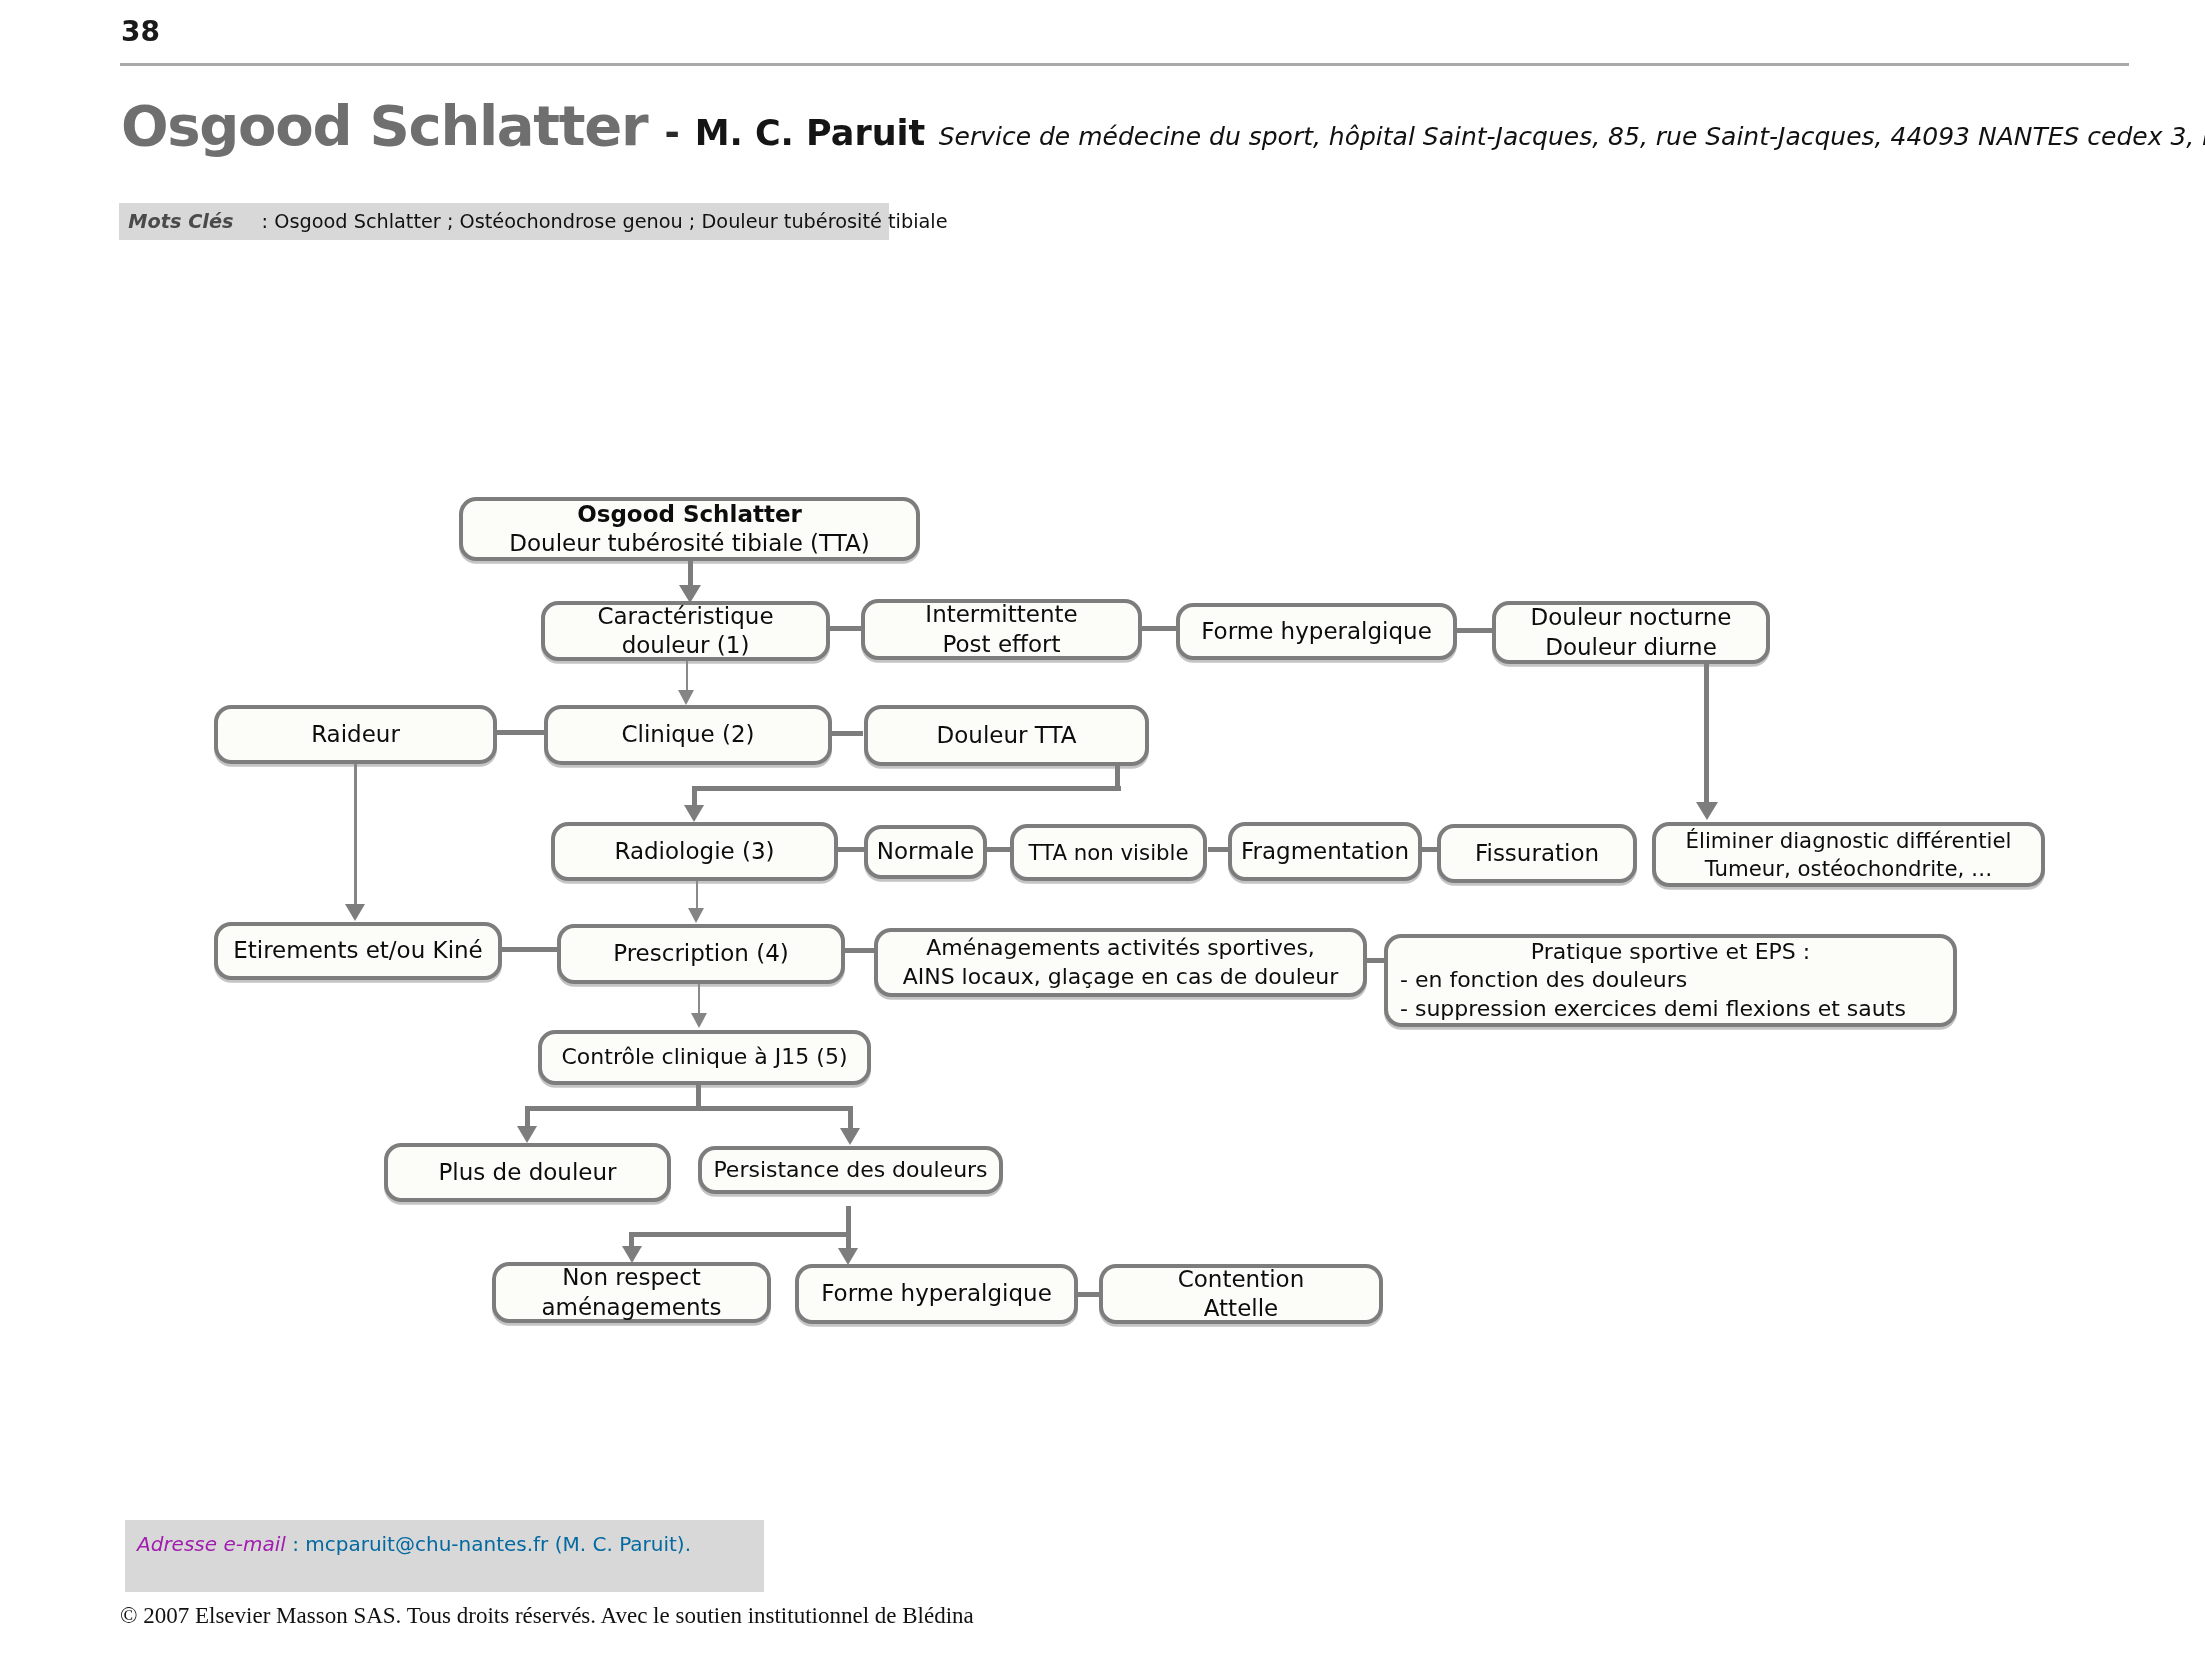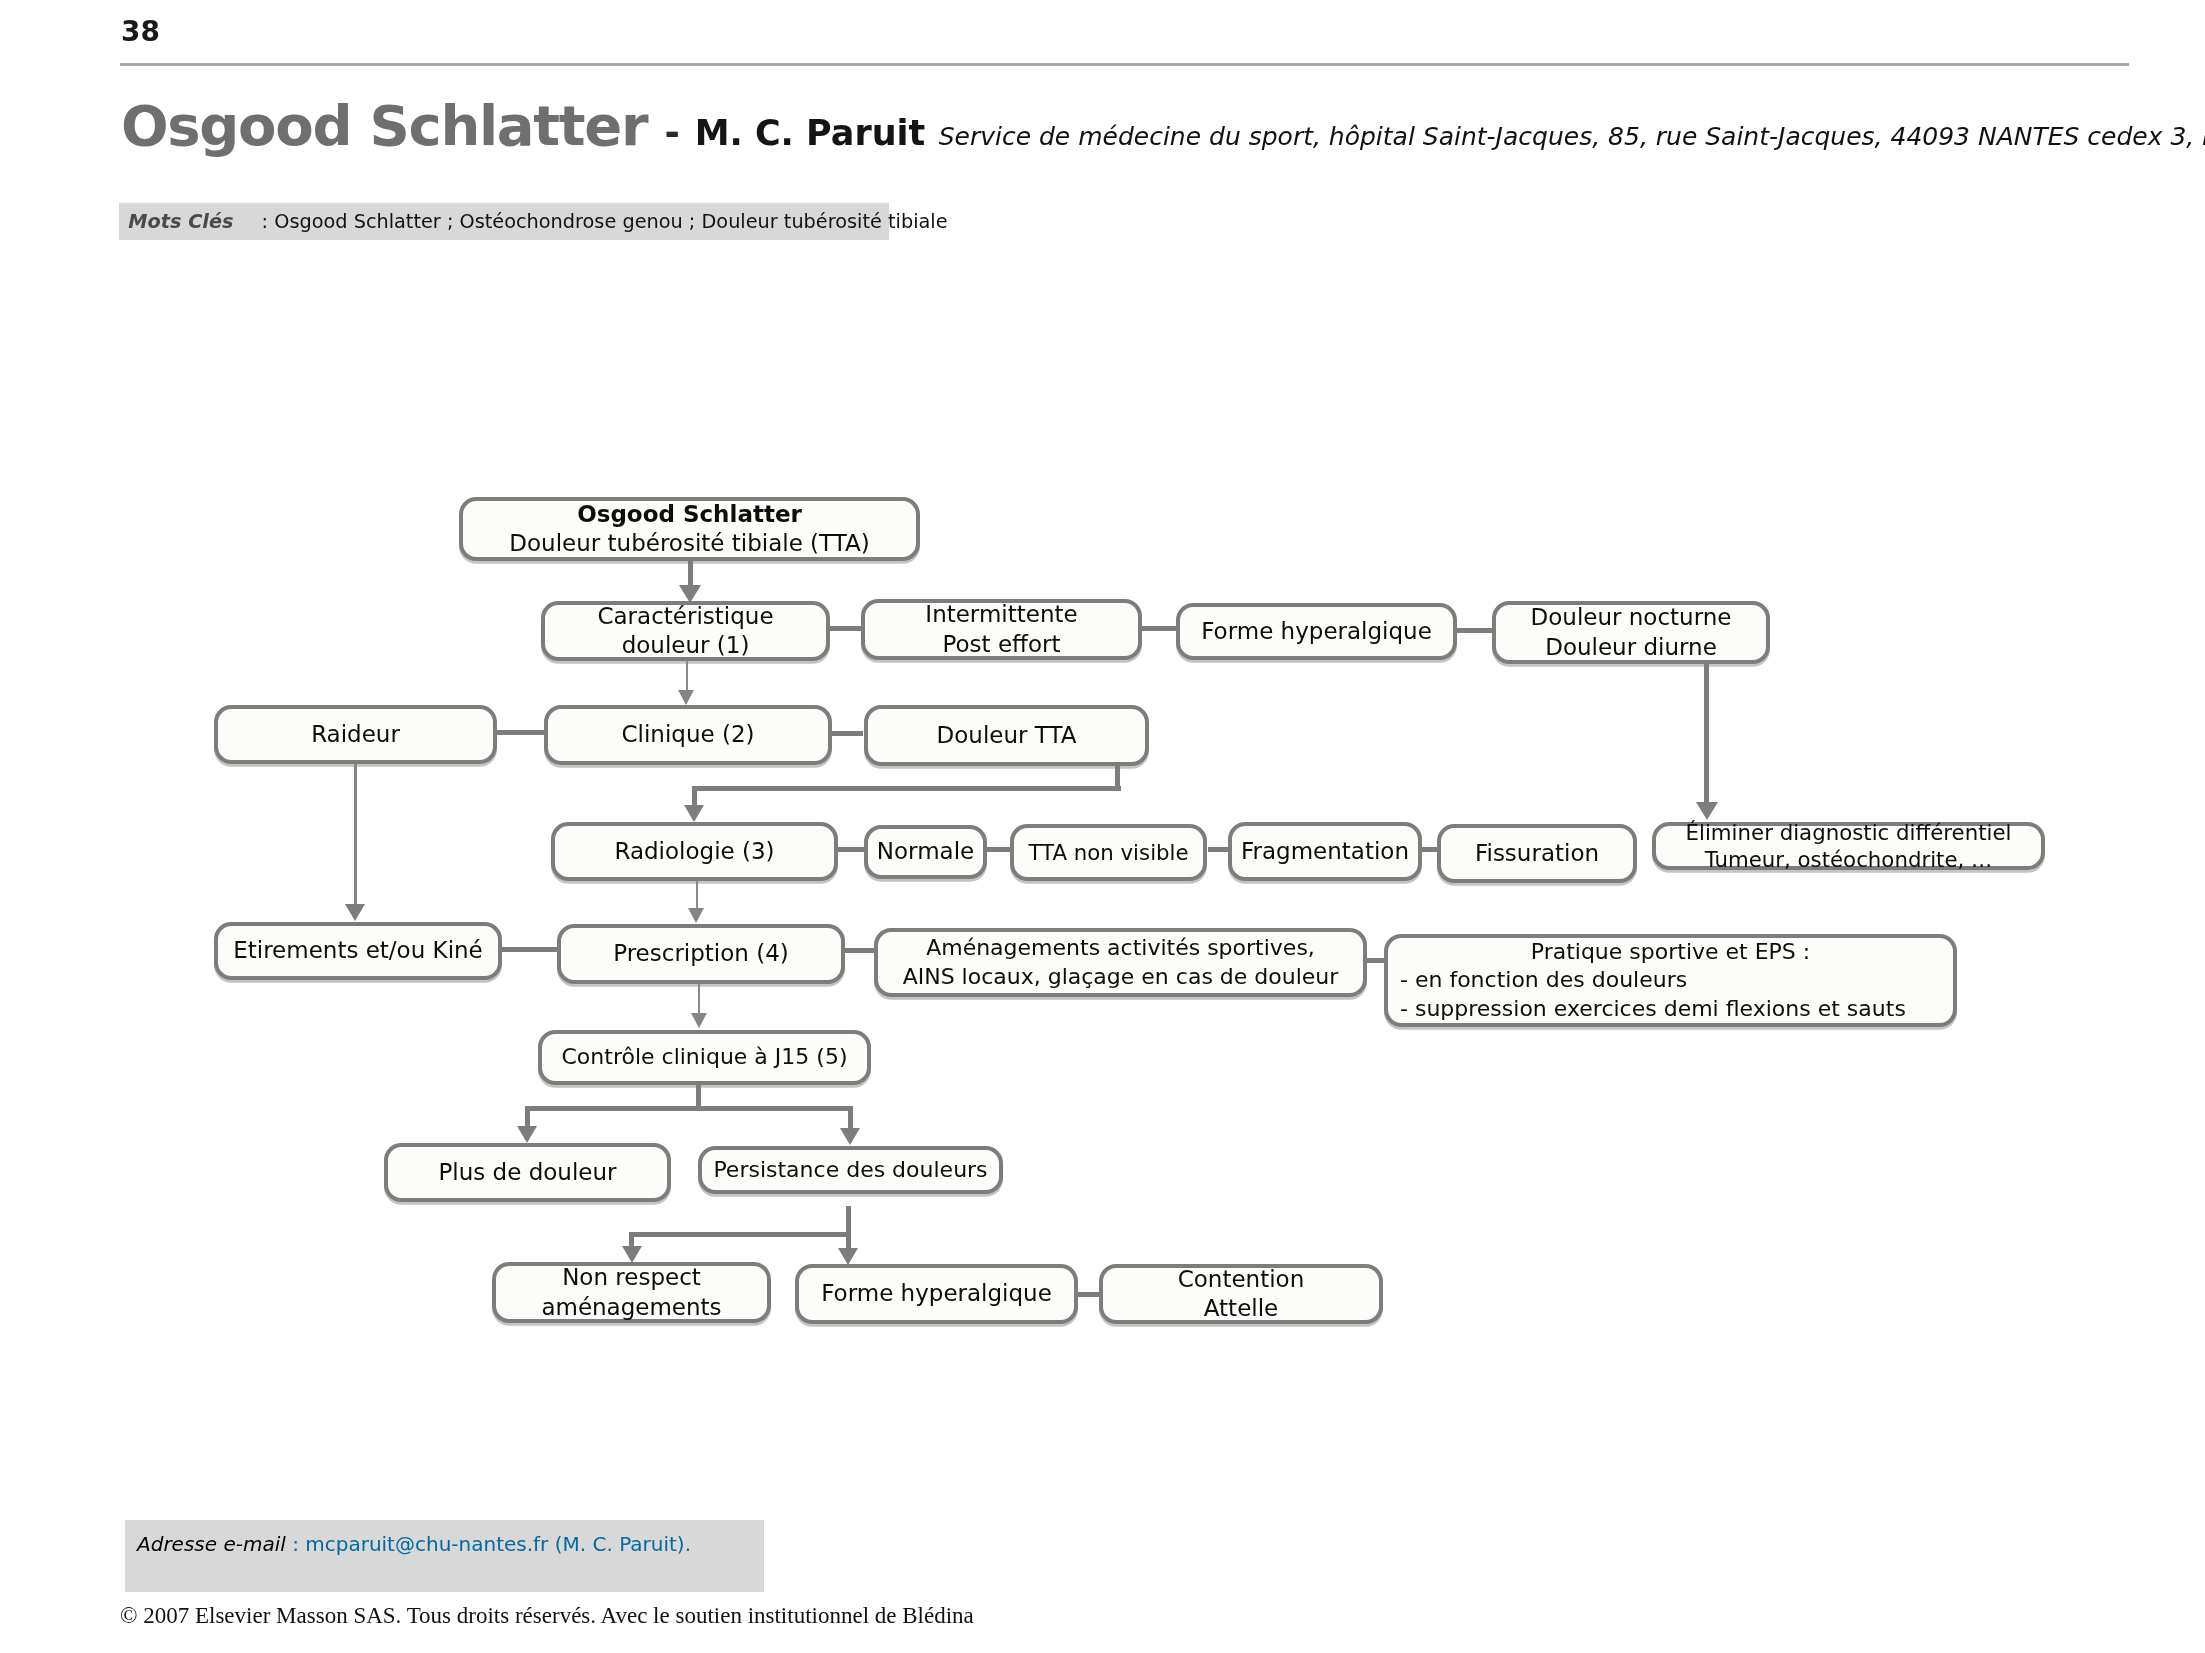--- a/index.html
+++ b/index.html
@@ -46,21 +46,21 @@
   .head-lg { border-left:11.3px solid transparent; border-right:11.3px solid transparent; border-top:18.7px solid #7d7d7d; }
   .head-md { border-left:10px solid transparent; border-right:10px solid transparent; border-top:17.3px solid #7d7d7d; }
   .head-sm { border-left:8.7px solid transparent; border-right:8.7px solid transparent; border-top:15.3px solid #858585; }
 
   
   .email-bar {
     position:absolute; left:125px; top:1520px; width:639px; height:72px;
     background:#d8d8d8; box-sizing:border-box; padding:12px 0 0 12px;
     font-size:20px; white-space:nowrap;
   }
-  .email-bar .em-label { font-style:italic; color:#000000; }
+  .email-bar .em-label { font-style:italic; color:#a21caf; }
   .email-bar .em-text { color:#0369a1; margin-left:0; }
   .copyright {
     position:absolute; left:120px; top:1603px; font-size:23px;
     font-family:"Liberation Serif", "DejaVu Serif", serif; color:#111; white-space:nowrap;
   }
 </style>
 </head>
 <body>
 
 <div class="page">
@@ -127,21 +127,21 @@
   </div>
 
   <div class="box" style="left:1228px;top:822px;width:194px;height:59px;">
     <span>Fragmentation</span>
   </div>
 
   <div class="box" style="left:1437px;top:824px;width:200px;height:59px;">
     <span>Fissuration</span>
   </div>
 
-  <div class="box fs32" style="left:1652px;top:822px;width:393px;height:48px;">
+  <div class="box fs32" style="left:1652px;top:822px;width:393px;height:65px;">
     <span>Éliminer diagnostic différentiel</span>
     <span>Tumeur, ostéochondrite, …</span>
   </div>
 
   <div class="box" style="left:214px;top:922px;width:288px;height:58px;">
     <span>Etirements et/ou Kiné</span>
   </div>
 
   <div class="box" style="left:557px;top:924px;width:288px;height:60px;">
     <span>Prescription (4)</span>

